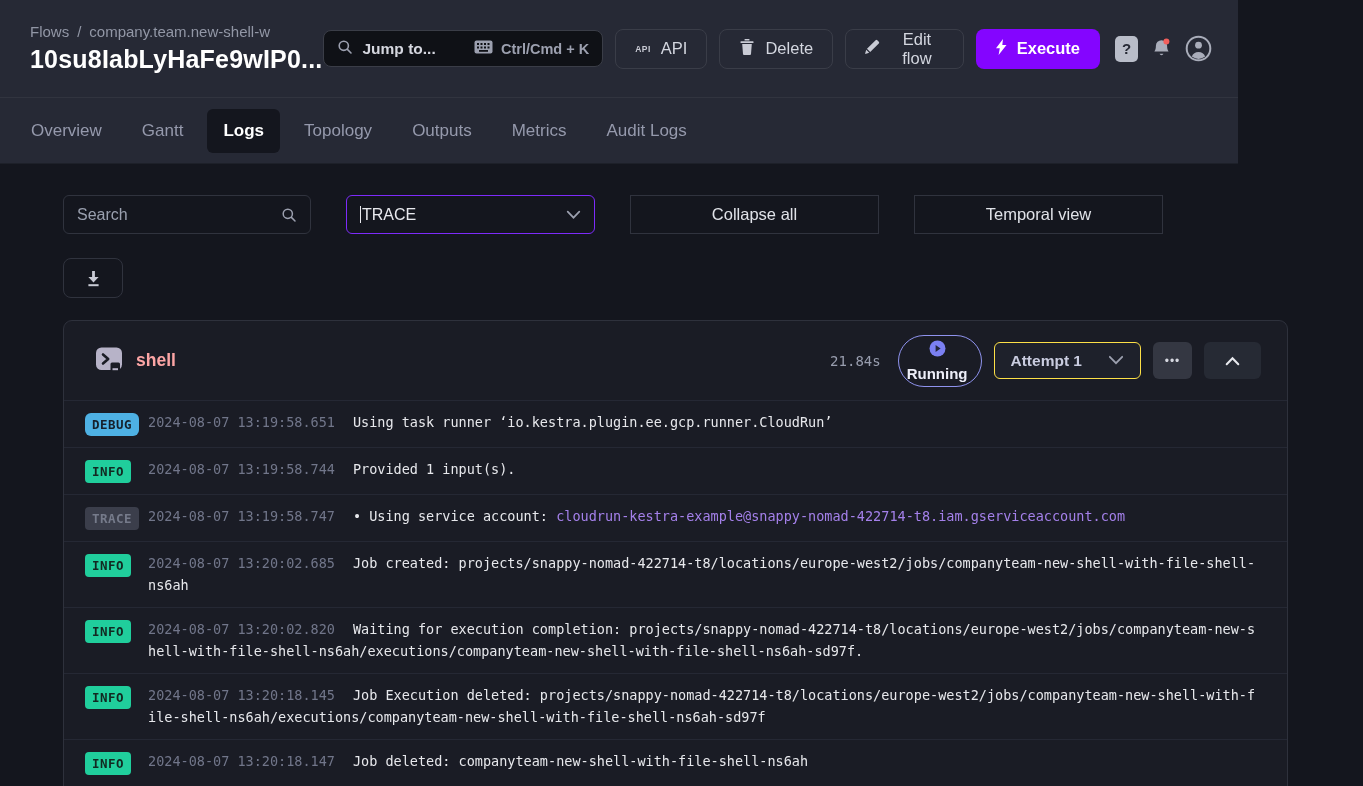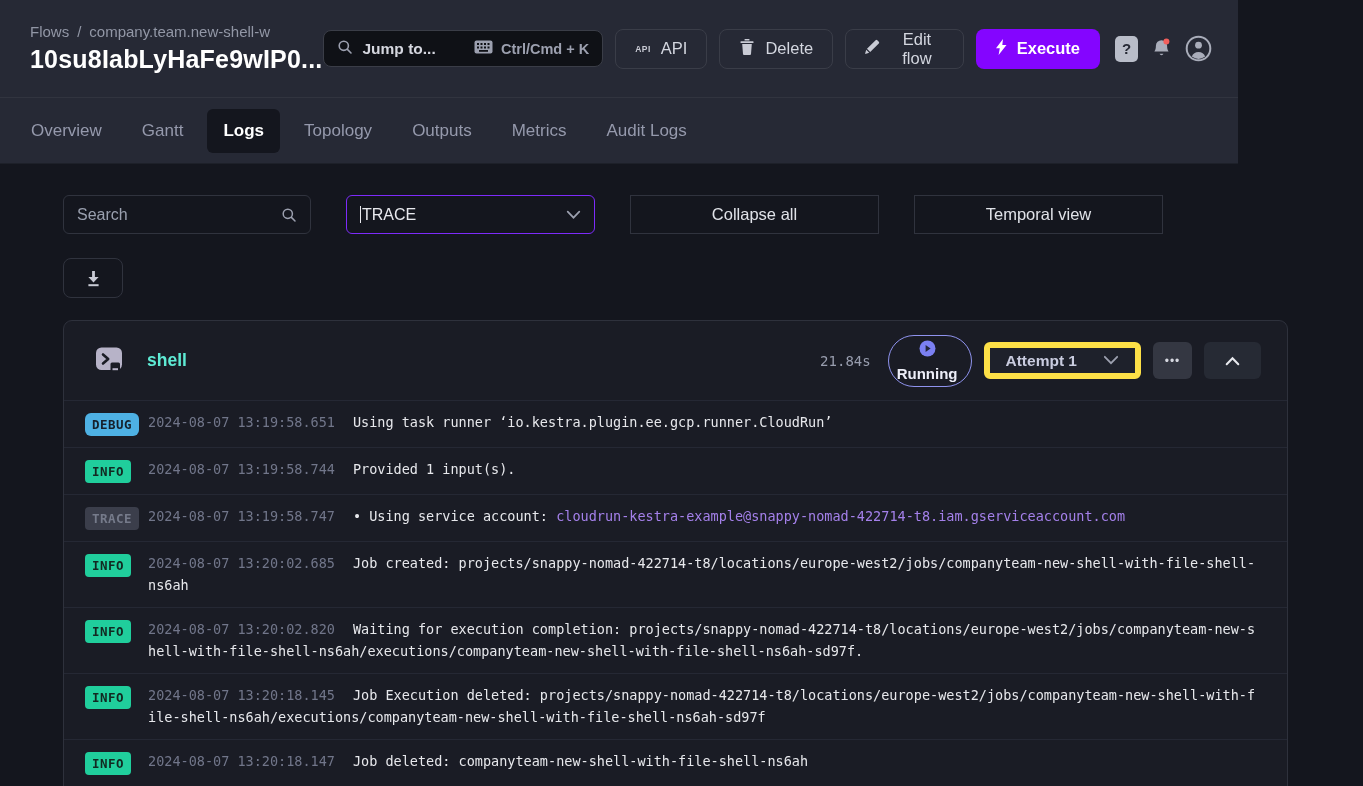--- a/index.html
+++ b/index.html
@@ -52,26 +52,26 @@
   .pill-btn { width:249px; height:39px; border:1px solid #30333E; border-radius:0; display:flex; align-items:center;
               justify-content:center; color:#E0E2E8; font-size:16.5px; cursor:pointer; background:transparent;
               font-family:"Liberation Sans",sans-serif; }
 
   .download-btn { margin-top:24px; width:60px; height:40px; border:1px solid #30333E; border-radius:8px;
                   display:flex; align-items:center; justify-content:center; cursor:pointer; background:transparent; }
 
   
   .card { margin-top:22px; width:1225px; background:#1A1C25; border:1px solid #2E313C; border-radius:9px; overflow:hidden; }
   .card-header { height:79px; display:flex; align-items:center; padding:0 26px 0 30px; }
-  .task-name { margin-left:23px; font-size:17.5px; font-weight:bold; color:#5eead4; }
+  .task-name { margin-left:12px; font-size:17.5px; font-weight:bold; color:#fca5a5; }
   .card-header-right { margin-left:auto; display:flex; align-items:center; }
   .duration { font-family:"DejaVu Sans Mono",monospace; font-size:14px; color:#989DAE; margin-right:17px; }
   .status-pill { display:flex; align-items:center; gap:8px; border:1px solid #8F93EE; border-radius:999px;
                  padding:4px 13px 4px 8px; color:#EDEEF8; font-size:15px; font-weight:600; cursor:pointer; margin-right:12px;flex-direction:column; }
-  .attempt-select { height:37px; background:#1E212B; border:6px solid #fde047; border-radius:6px; display:flex;
+  .attempt-select { height:37px; background:#1E212B; border:1px solid #fde047; border-radius:6px; display:flex;
                     align-items:center; gap:26px; padding:0 16px; color:#C9CCDF; font-size:15.5px; font-weight:600;
                     cursor:pointer; margin-right:12px; }
   .more-btn { width:39px; height:37px; background:#343742; border:none; border-radius:6px; color:#D6D8E0;
               font-size:12px; letter-spacing:1px; cursor:pointer; margin-right:12px; display:flex; align-items:center;
               justify-content:center; }
   .collapse-btn { width:57px; height:37px; background:#262A34; border:none; border-radius:6px; cursor:pointer;
                   display:flex; align-items:center; justify-content:center; }
 
   
   .log-list { padding-bottom:12px; }

